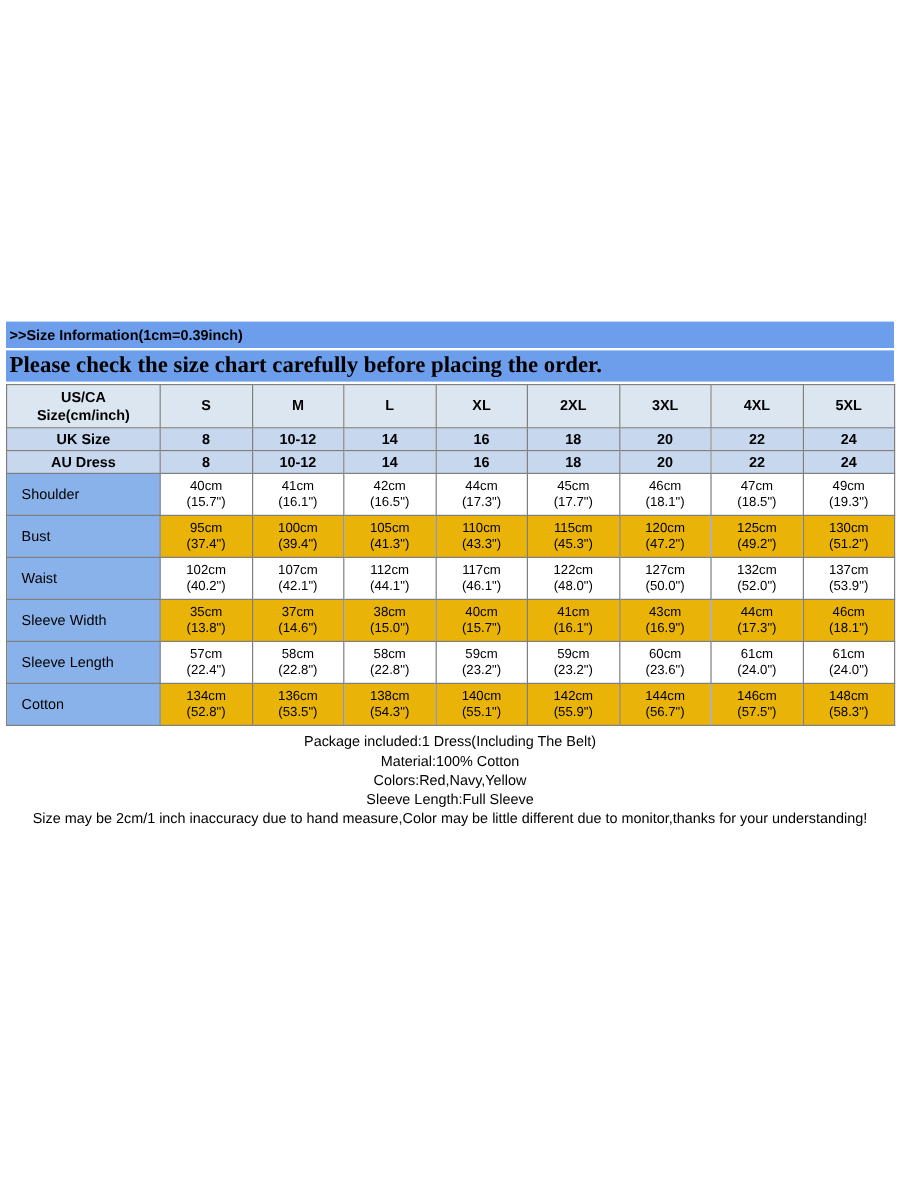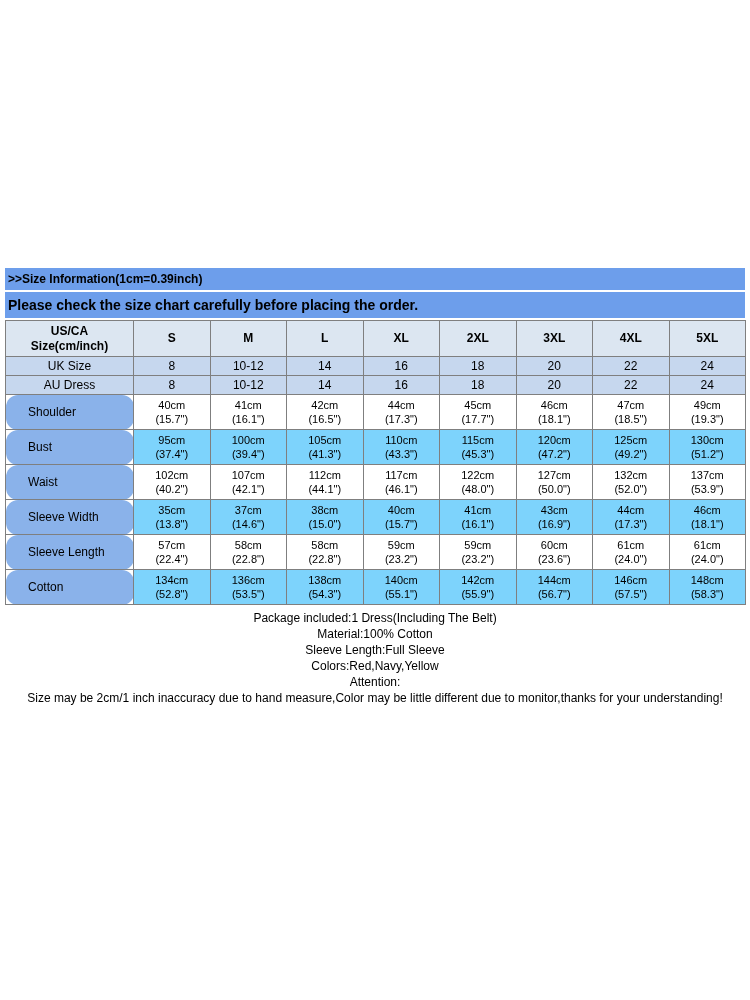--- a/index.html
+++ b/index.html
@@ -15,21 +15,21 @@
   .page { position: absolute; top: 268px; left: 5px; width: 740px; }
 
   .banner {
     background: #6d9eeb;
     color: #000;
     font-weight: bold;
     padding: 4px 3px;
     margin-bottom: 2px;
   }
   .banner1 { font-size: 12px; line-height: 14px; }
-  .banner2 { font-size: 14px; line-height: 18px; }
+  .banner2 { font-size: 19px; line-height: 18px; font-family: Liberation Serif, serif; }
 
   table.size-table {
     border-collapse: collapse;
     width: 740px;
     table-layout: fixed;
   }
   .size-table th, .size-table td {
     border: 1px solid #7f7f7f;
     text-align: center;
     vertical-align: middle;
@@ -39,38 +39,37 @@
   }
   .head-row th {
     background: #dce6f1;
     font-weight: bold;
     font-size: 12px;
     height: 36px;
     line-height: 15px;
   }
   .conv-row th, .conv-row td {
     background: #c6d7ee;
-    font-weight: normal;
+    font-weight: bold;
     font-size: 12px;
     height: 19px;
   }
   .meas-row .meas-label {
     background: #8ab2ea;
     text-align: left;
-    padding-left: 22px;
+    padding-left: 12px;
     font-size: 12px;
-    border-radius: 12px;
   }
   .meas-row td {
     background: #ffffff;
     font-size: 11px;
     height: 35px;
     line-height: 14px;
   }
-  .meas-row.alt td { background: #7dd3fc; }
+  .meas-row.alt td { background: #eab308; }
 
   .footer { padding-top: 5px; font-size: 12px; text-align: center; }
   .footer .line { line-height: 16px; white-space: nowrap; }
 </style>
 </head>
 <body>
 
 <div class="page">
 
   <div class="banner banner1">
@@ -339,19 +338,18 @@
             <div>148cm</div>
             <div>(58.3")</div>
           </td>
         </tr>
       </tbody>
   </table>
 
   <div class="footer">
     <div class="line">Package included:1 Dress(Including The Belt)</div>
     <div class="line">Material:100% Cotton</div>
+    <div class="line">Colors:Red,Navy,Yellow</div>
     <div class="line">Sleeve Length:Full Sleeve</div>
-    <div class="line">Colors:Red,Navy,Yellow</div>
-    <div class="line">Attention:</div>
     <div class="line">Size may be 2cm/1 inch inaccuracy due to hand measure,Color may be little different due to monitor,thanks for your understanding!</div>
   </div>
 
 </div>
 
 </body></html>

